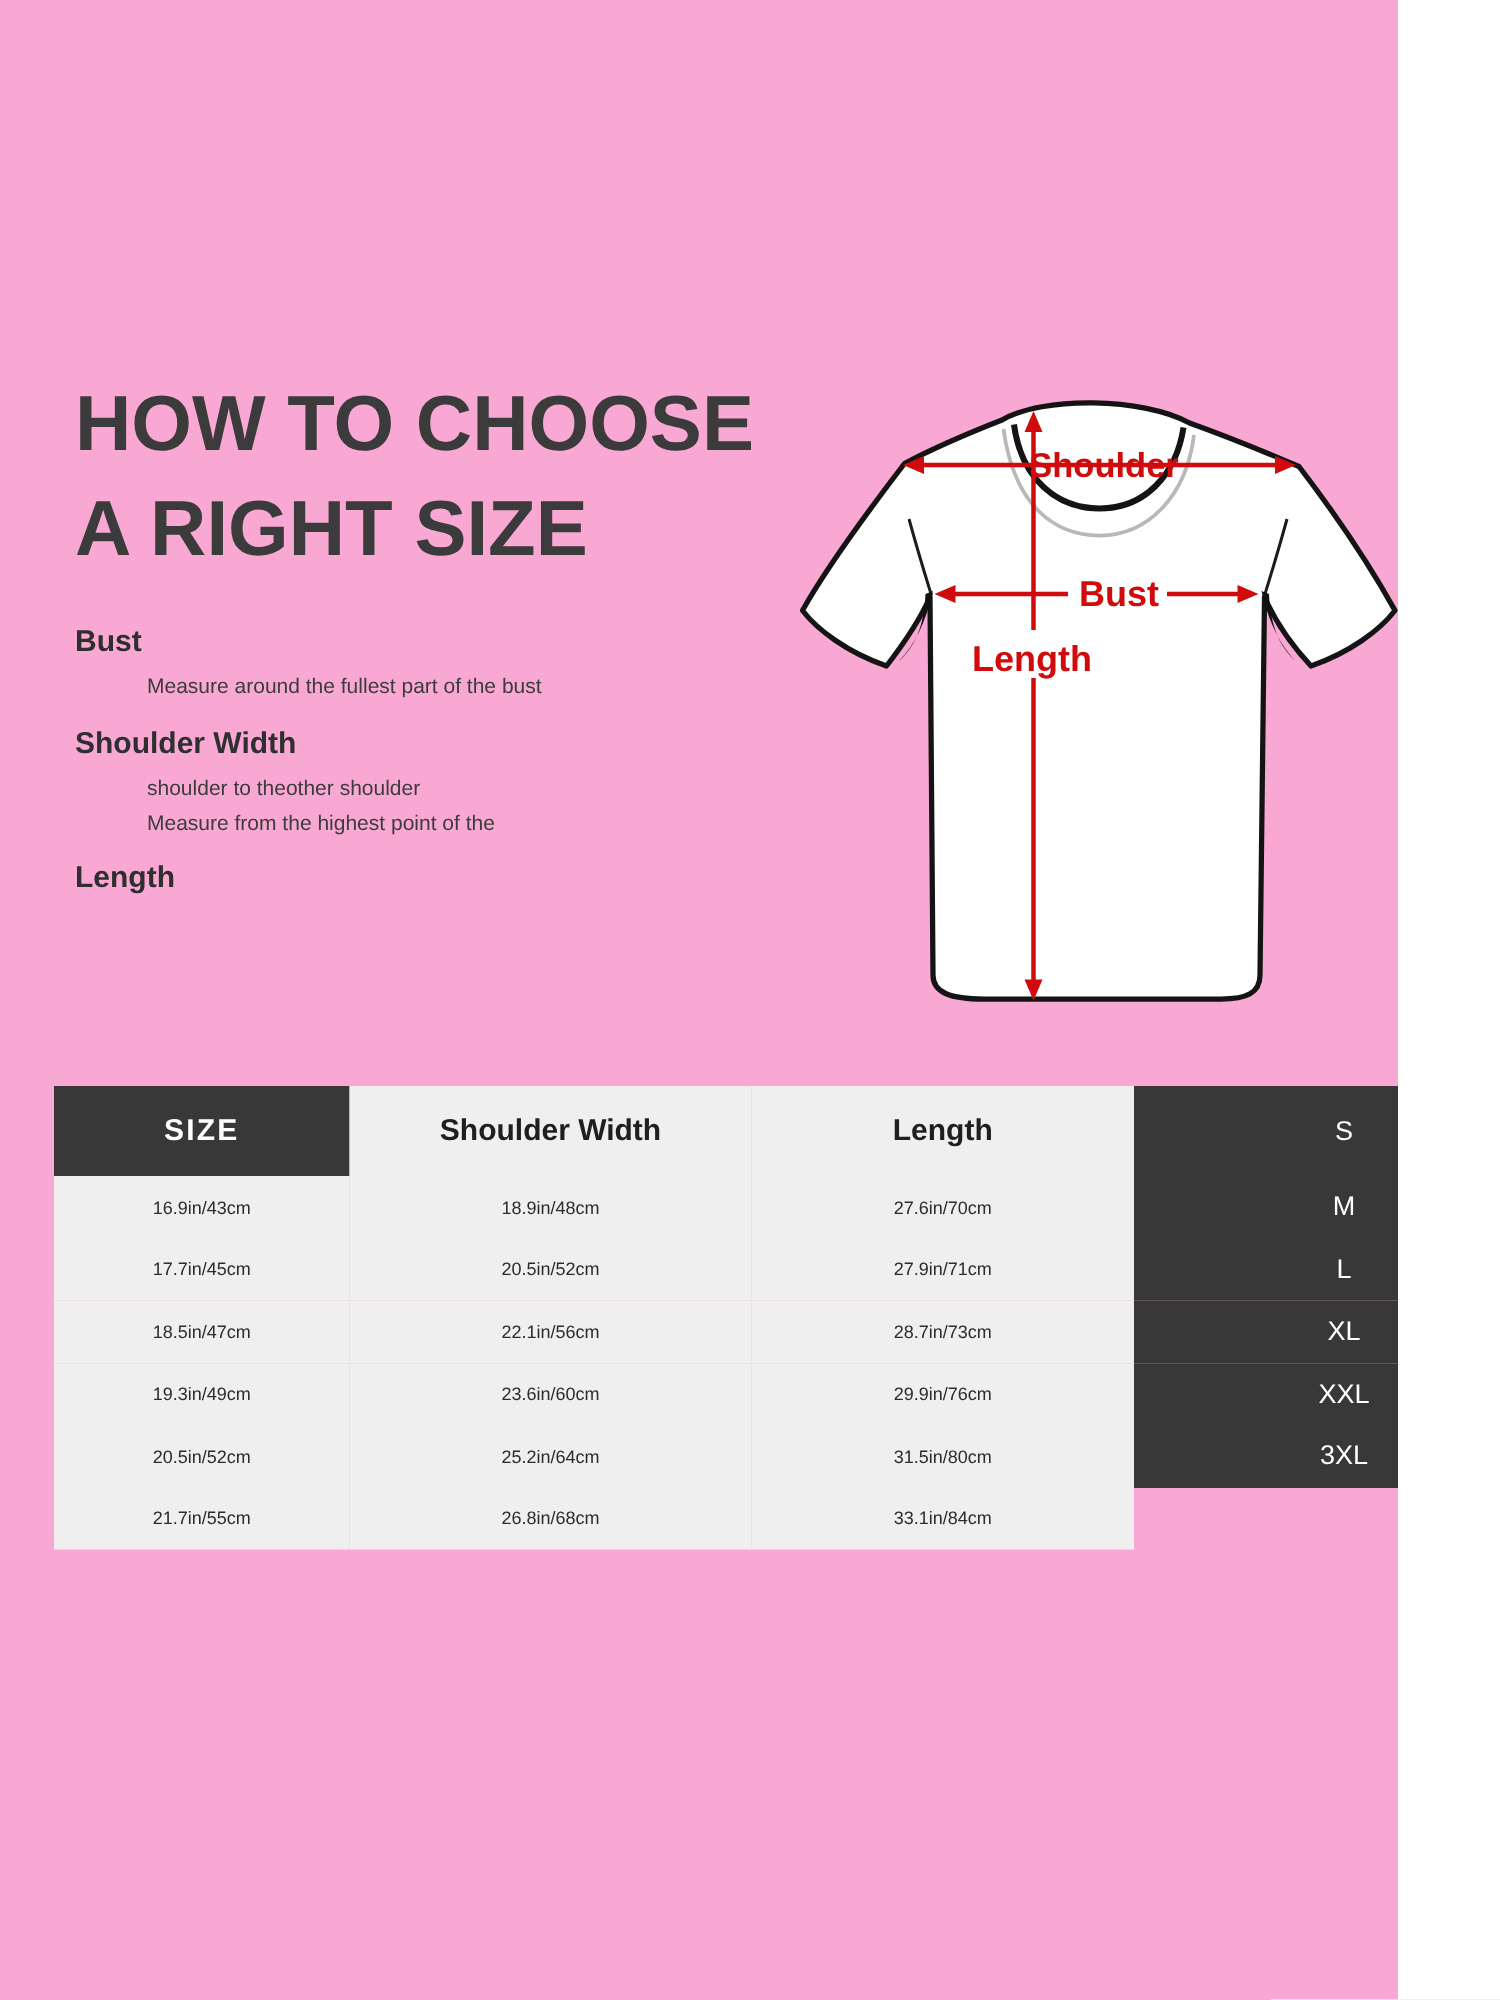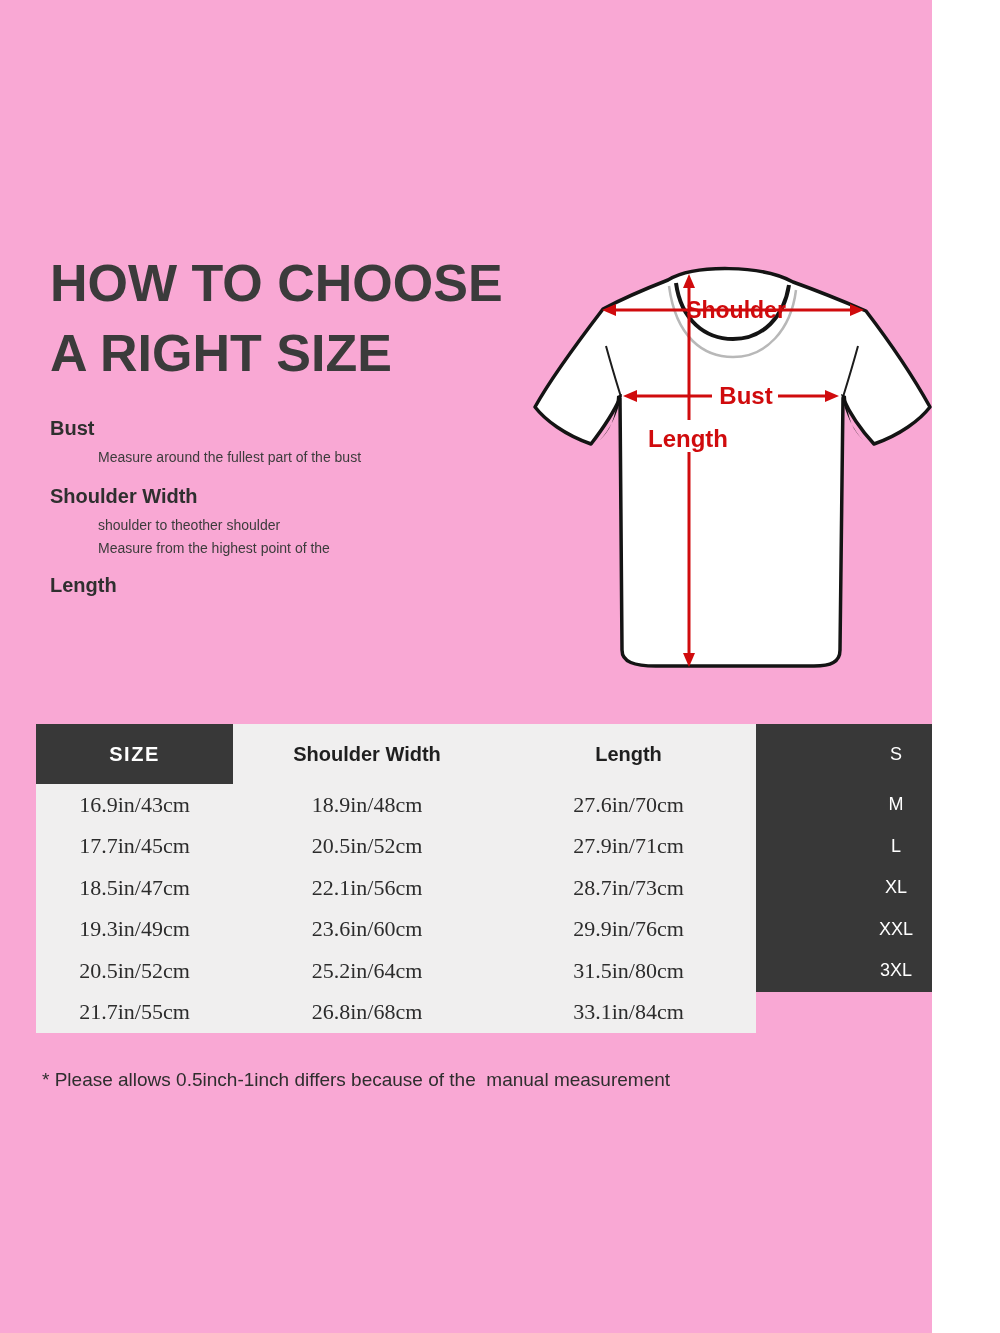--- a/index.html
+++ b/index.html
@@ -31,21 +31,21 @@
     display:grid;
     grid-template-columns:197px 268px 255px 280px;
     grid-template-rows:60px repeat(6,41.5px);
     padding-left:36px;
   }
   .cell{display:flex;align-items:center;justify-content:center;}
   .dark{background:#383838;color:#ffffff;}
   .light{background:#f0efef;color:#2c2c2c;}
   .th{font-weight:bold;font-size:20px;color:#1f1f1f;}
   .th-size{font-weight:bold;font-size:20px;letter-spacing:1.5px;}
-  .td{font-size:22px;font-family:Liberation Serif, serif;}
+  .td{font-size:12px;}
   .td-size{font-size:18px;}
   
   .footnote{
     position:absolute;left:42px;top:1069px;
     font-size:19px;color:#2e2e2e;white-space:pre-wrap;
   }
 </style>
 </head>
 <body>
 
@@ -149,15 +149,14 @@
     <div class="cell light td">20.5in/52cm</div>
     <div class="cell light td">25.2in/64cm</div>
     <div class="cell light td">31.5in/80cm</div>
 
     <div class="cell dark td-size">3XL</div>
     <div class="cell light td">21.7in/55cm</div>
     <div class="cell light td">26.8in/68cm</div>
     <div class="cell light td">33.1in/84cm</div>
   </div>
 
-  <div class="footnote">* Please allows 0.5inch-1inch differs because of the  manual measurement</div>
 
 </div>
 
 </body></html>

